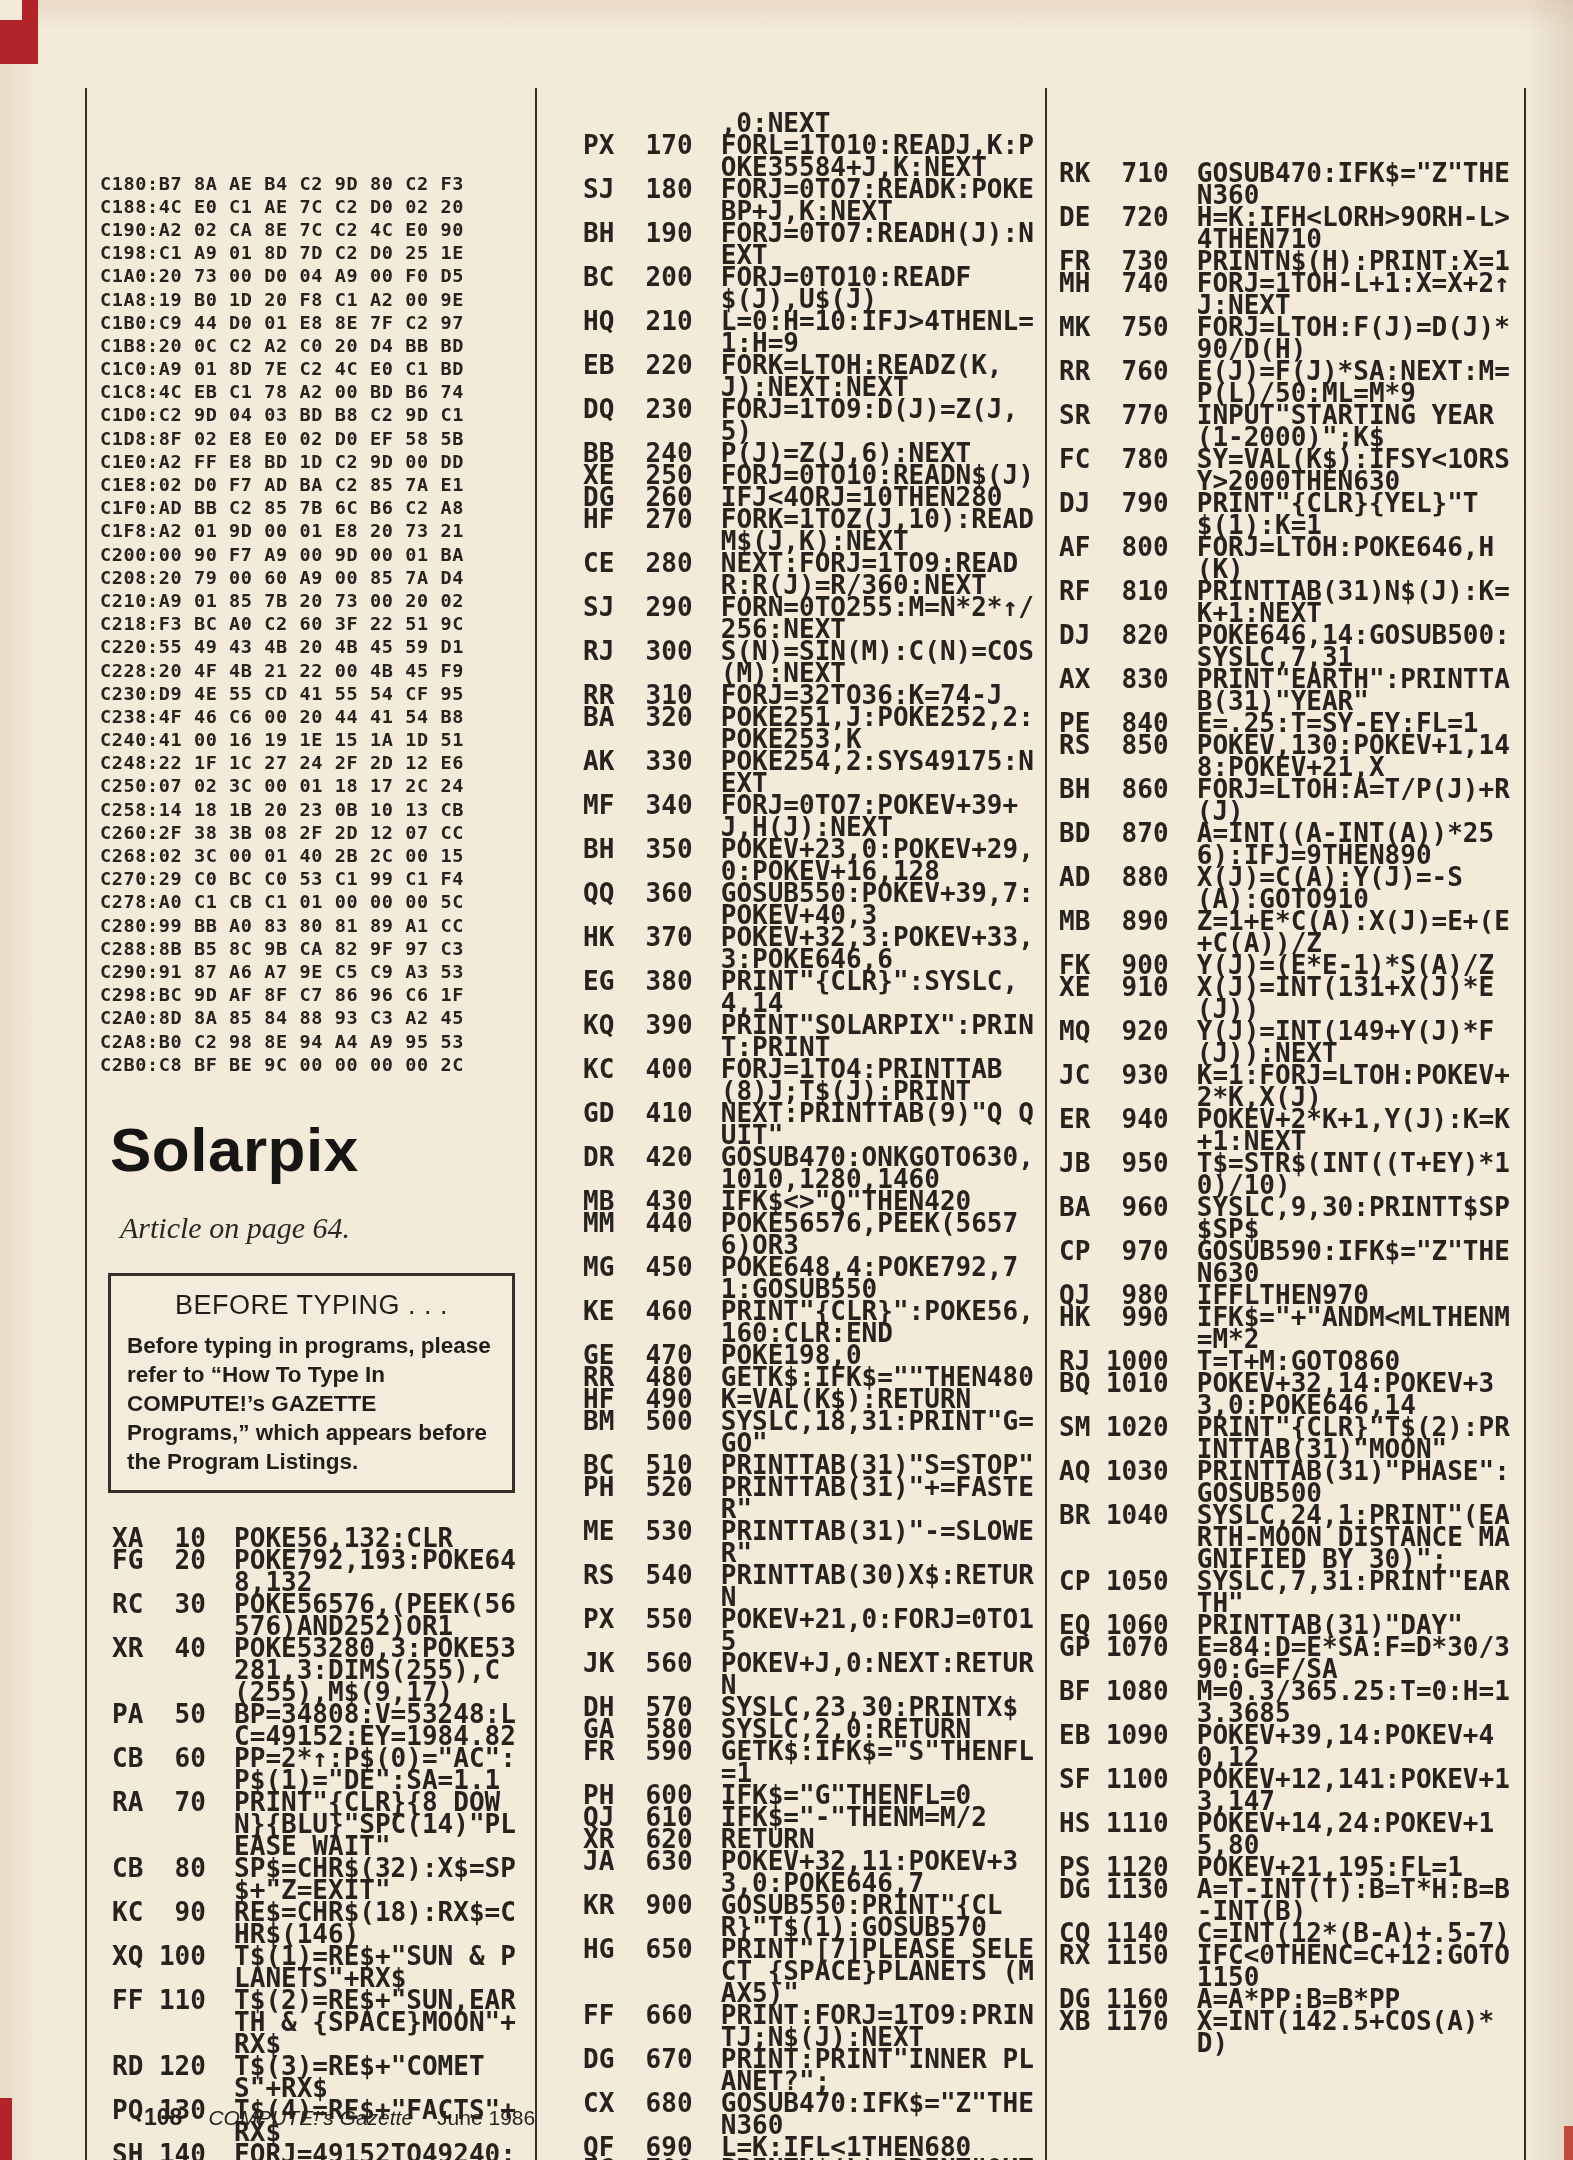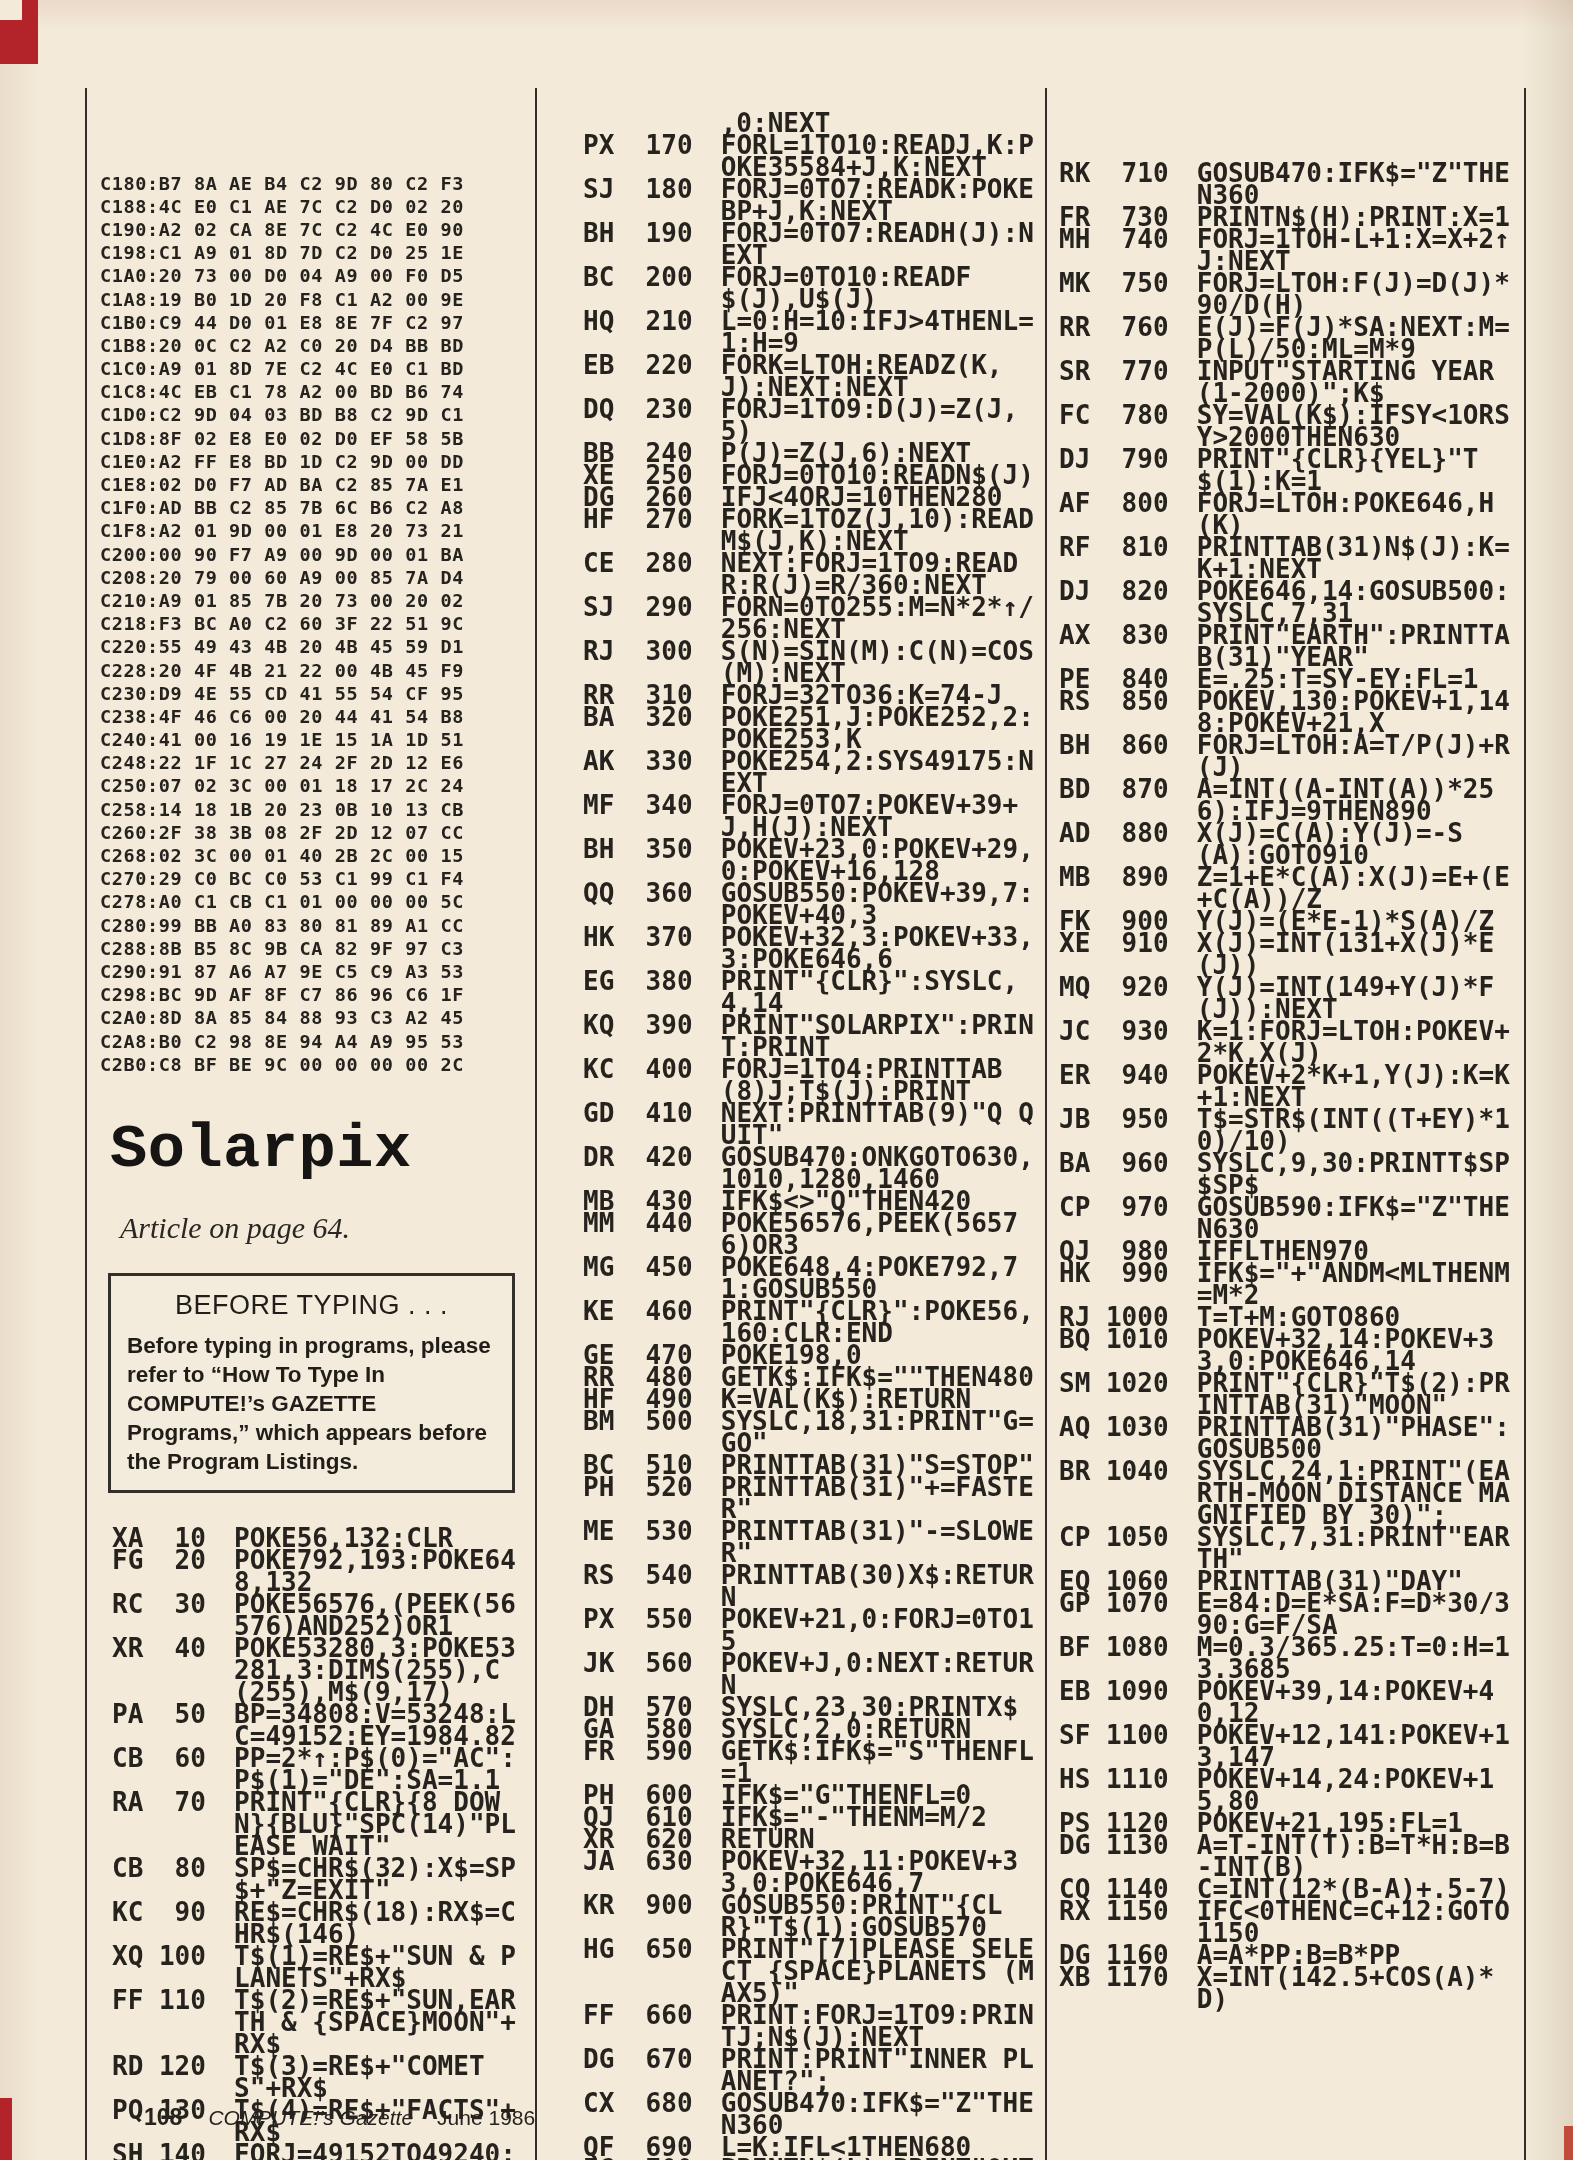--- a/index.html
+++ b/index.html
@@ -29,21 +29,21 @@
   .col3{border-right:2px solid #33302b;}
   .col1{padding:14px 6px 0 13px;}
   .col2{padding:24px 6px 0 46px;}
   .col3{padding:74px 6px 0 12px;}
 
   
   .hex{font-size:18.5px;line-height:23.2px;letter-spacing:.6px;font-weight:bold;color:#26231f;white-space:pre;}
   .hex div{height:23.2px;}
 
   
-  .title{font-family:Liberation Mono, monospace;font-weight:bold;font-size:62px;letter-spacing:.5px;margin:38px 0 0 10px;color:#171513;}
+  .title{font-family:Liberation Sans, sans-serif;font-weight:bold;font-size:62px;letter-spacing:.5px;margin:38px 0 0 10px;color:#171513;}
   .subtitle{font-family:"Liberation Serif", serif;font-style:italic;font-size:30px;margin:26px 0 0 20px;color:#2a2724;}
 
   
   .btbox{border:3px solid #33302b;margin:28px 14px 0 8px;padding:10px 16px 14px 16px;background:rgba(255,255,255,.07);}
   .btbox h2{font-family:"Liberation Sans", sans-serif;font-size:27px;font-weight:normal;text-align:center;margin:4px 0 10px 0;letter-spacing:.5px;color:#211e1a;}
   .btbox p{font-family:"Liberation Sans", sans-serif;font-size:22.5px;font-weight:bold;line-height:29px;margin:0;color:#211e1a;}
 
   
   .listing{font-size:26px;line-height:22px;font-weight:bold;color:#26231f;}
   .listing1{margin-top:34px;padding-left:12px;}
@@ -519,20 +519,25 @@
 
     <section class="col col3">
       <div class="listing">
 
           <div class="line">
             <span class="cc">RK</span>
             <span class="nn">710</span>
             <span class="tt">GOSUB470:IFK$="Z"THEN360</span>
           </div>
 
+          <div class="line">
+            <span class="cc">DE</span>
+            <span class="nn">720</span>
+            <span class="tt">H=K:IFH&lt;LORH&gt;9ORH-L&gt;4THEN710</span>
+          </div>
 
           <div class="line">
             <span class="cc">FR</span>
             <span class="nn">730</span>
             <span class="tt">PRINTN$(H):PRINT:X=1</span>
           </div>
 
           <div class="line">
             <span class="cc">MH</span>
             <span class="nn">740</span>

